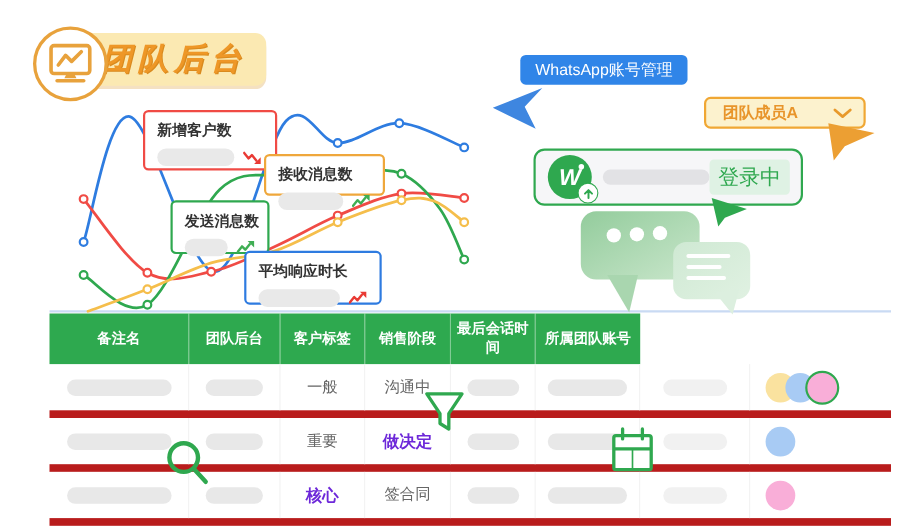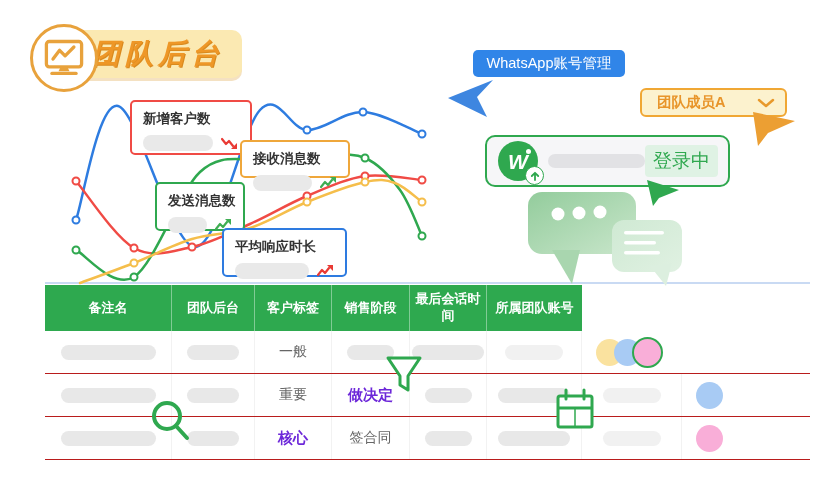--- a/index.html
+++ b/index.html
@@ -54,21 +54,21 @@
   .status-badge{margin-left:auto;margin-right:10px;background:#DFF2E4;color:#2FA84F;
     font-size:19px;padding:3px 8px;border-radius:4px;white-space:nowrap;}
 
   
   .ctable{left:45px;top:285px;width:765px;}
   .thead,.trow{display:grid;grid-template-columns:127px 83px 77px 78px 77px 95px 100px 128px;}
   .th{background:#2EA94F;color:#fff;height:46px;display:flex;flex-direction:column;
     align-items:center;justify-content:center;text-align:center;font-size:13px;font-weight:bold;
     line-height:1.3;border-right:1px solid rgba(255,255,255,.4);}
   .th:last-child{border-right:none;}
-  .trow{height:42px;border-bottom:1px solid #b91c1c;background:#fff;}
+  .trow{height:42px;border-bottom:7px solid #b91c1c;background:#fff;}
   .td{display:flex;align-items:center;justify-content:center;border-right:1px solid #F2F2F2;
     font-size:14px;color:#666;}
   .td:last-child{border-right:none;}
   .td .pill{background:#E8E8E8;height:15px;}
   .td .pill.light{background:#F1F1F1;}
   .hl{color:#6d28d9;font-weight:bold;font-size:15px;}
   .td-dots{justify-content:flex-start;padding-left:14px;box-sizing:border-box;}
   .dot{width:27px;height:27px;border-radius:50%;flex:none;}
   .dot + .dot{margin-left:-9px;}
 
@@ -213,20 +213,23 @@
           <div class="td">
             <span class="pill" style="width: 95px;"></span>
           </div>
           <div class="td">
             <span class="pill" style="width: 52px;"></span>
           </div>
           <div class="td">
             <span>一般</span>
           </div>
           <div class="td">
+            <span>沟通中</span>
+          </div>
+          <div class="td">
             <span class="pill" style="width: 47px;"></span>
           </div>
           <div class="td">
             <span class="pill" style="width: 72px;"></span>
           </div>
           <div class="td">
             <span class="pill light" style="width: 58px;"></span>
           </div>
           <div class="td td-dots">
             <span class="dot" style="background: rgb(250, 226, 159);"></span>

